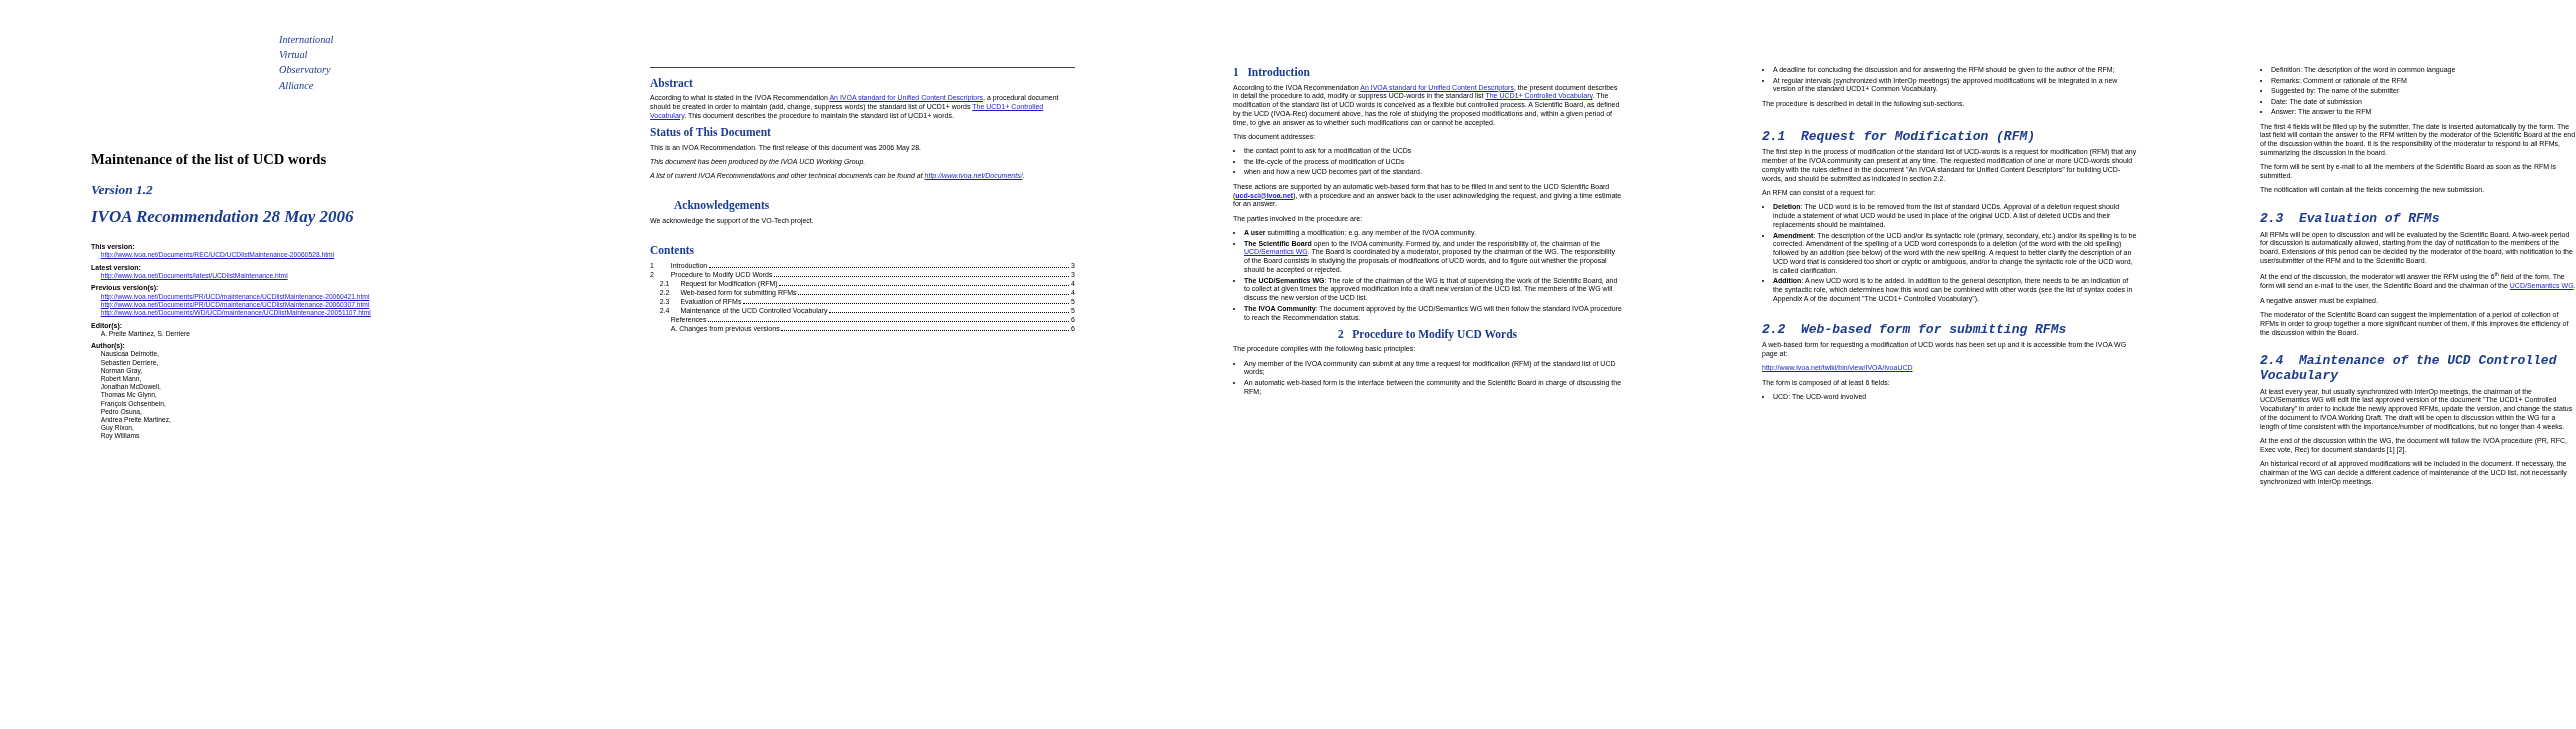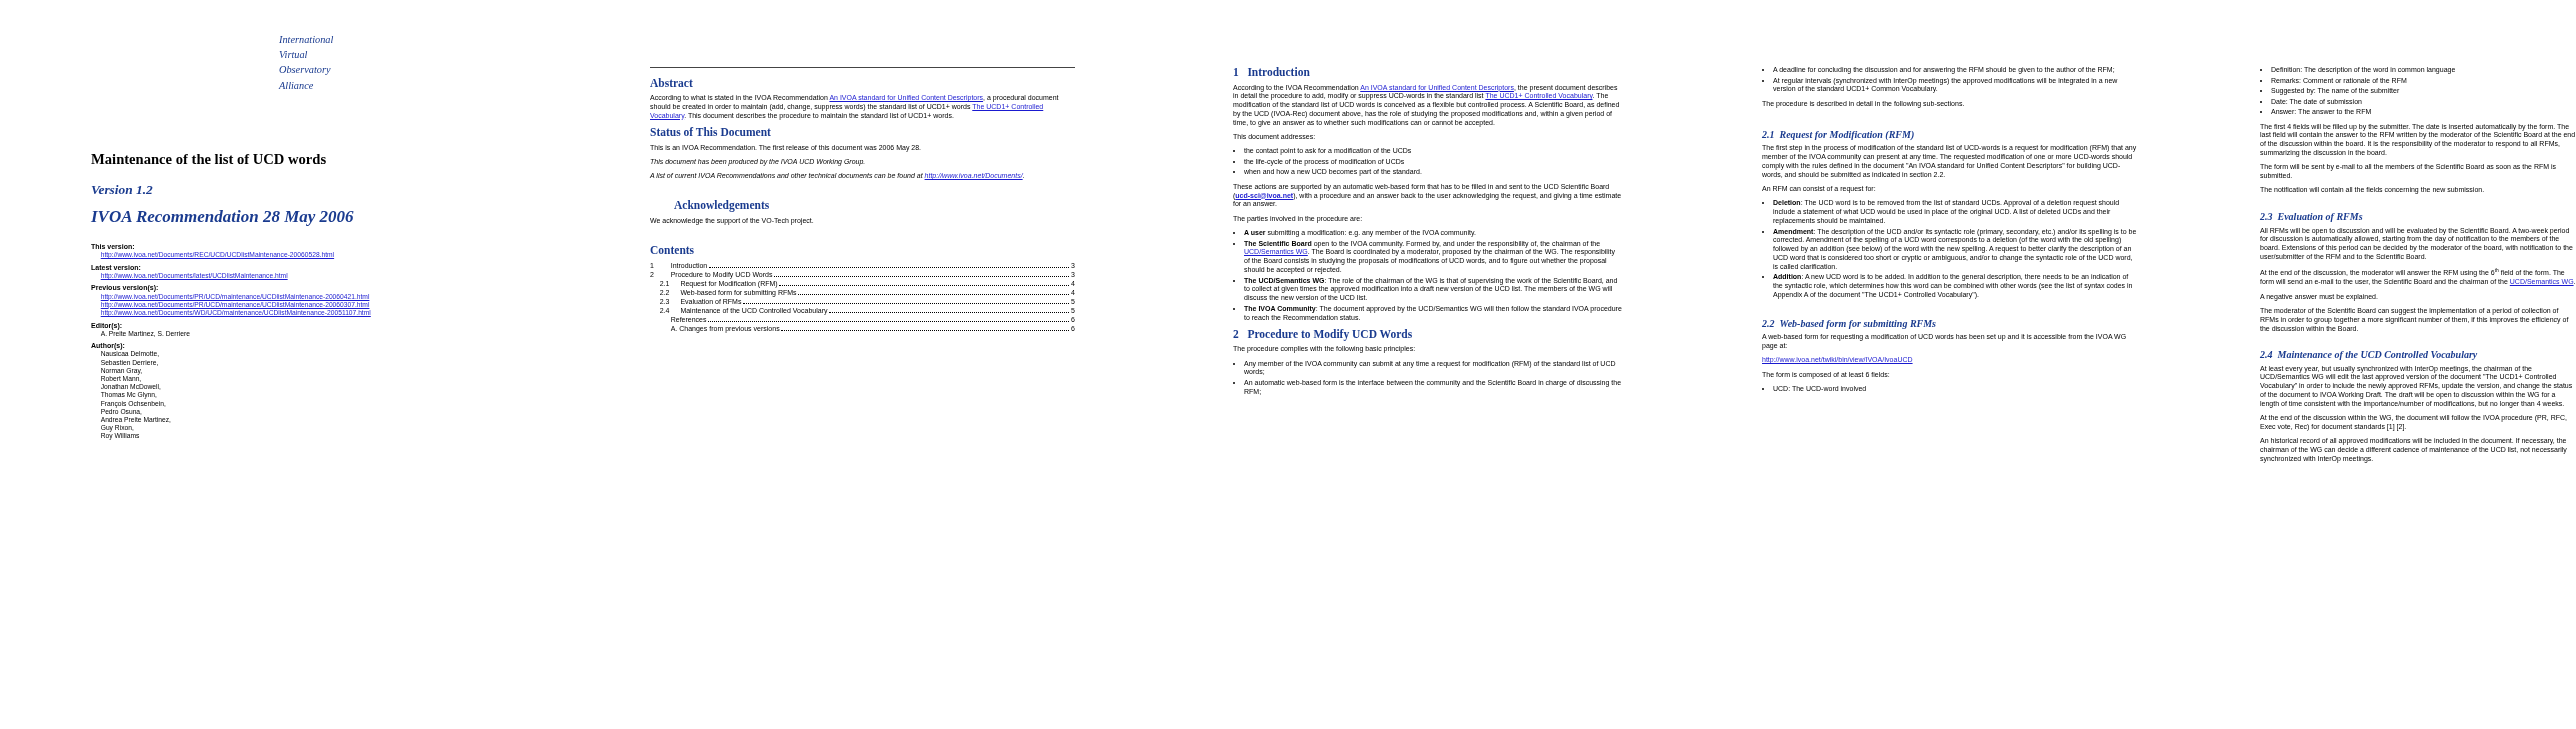--- a/index.html
+++ b/index.html
@@ -156,24 +156,24 @@
 
   
   .h1 {
     font-family: "Liberation Serif", serif;
     font-weight: bold;
     font-size: 11.5px;
     color: #1a3b8f;
     margin: 0 0 5.5px 0;
   }
   .h2 {
-    font-family: Liberation Serif, serif;
+    font-family: Liberation Mono, monospace;
     font-weight: bold;
     font-style: italic;
-    font-size: 10px;
+    font-size: 13px;
     color: #1a3b8f;
     margin: 9.7px 0 4.3px 0;
   }
   .h2 .num { font-style: italic; }
   p.body {
     font-size: 7px;
     line-height: 8.8px;
     margin: 0 0 5.5px 0;
     text-align: left;
   }
@@ -359,21 +359,21 @@
         <span class="bold">The Scientific Board</span><span> open to the IVOA community. Formed by, and under the responsibility of, the chairman of the </span><a class="lnk" href="#">UCD/Semantics WG</a><span>. The Board is coordinated by a moderator, proposed by the chairman of the WG. The responsibility of the Board consists in studying the proposals of modifications of UCD words, and to figure out whether the proposal should be accepted or rejected.</span>
       </li>
       <li>
         <span class="bold">The UCD/Semantics WG</span><span>: The role of the chairman of the WG is that of supervising the work of the Scientific Board, and to collect at given times the approved modification into a draft new version of the UCD list. The members of the WG will discuss the new version of the UCD list.</span>
       </li>
       <li>
         <span class="bold">The IVOA Community</span><span>: The document approved by the UCD/Semantics WG will then follow the standard IVOA procedure to reach the Recommendation status.</span>
       </li>
     </ul>
 
-    <div class="h1" style="margin-top:0;">
+    <div class="h1" style="margin-top:0;text-align:center;">
       <span>2</span>&nbsp;&nbsp;&nbsp;<span>Procedure to Modify UCD Words</span>
     </div>
     <p class="body">The procedure complies with the following basic principles:</p>
     <ul class="bul">
       <li>Any member of the IVOA community can submit at any time a request for modification (RFM) of the standard list of UCD words;</li>
       <li>An automatic web-based form is the interface between the community and the Scientific Board in charge of discussing the RFM;</li>
     </ul>
   </div>
 
   <div class="col col4" style="top:66px;">

